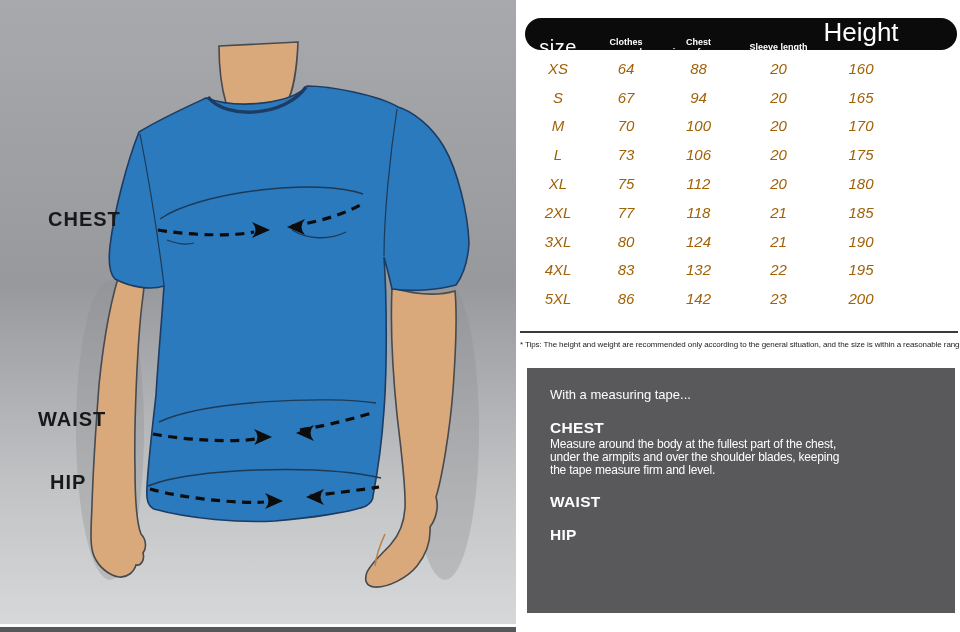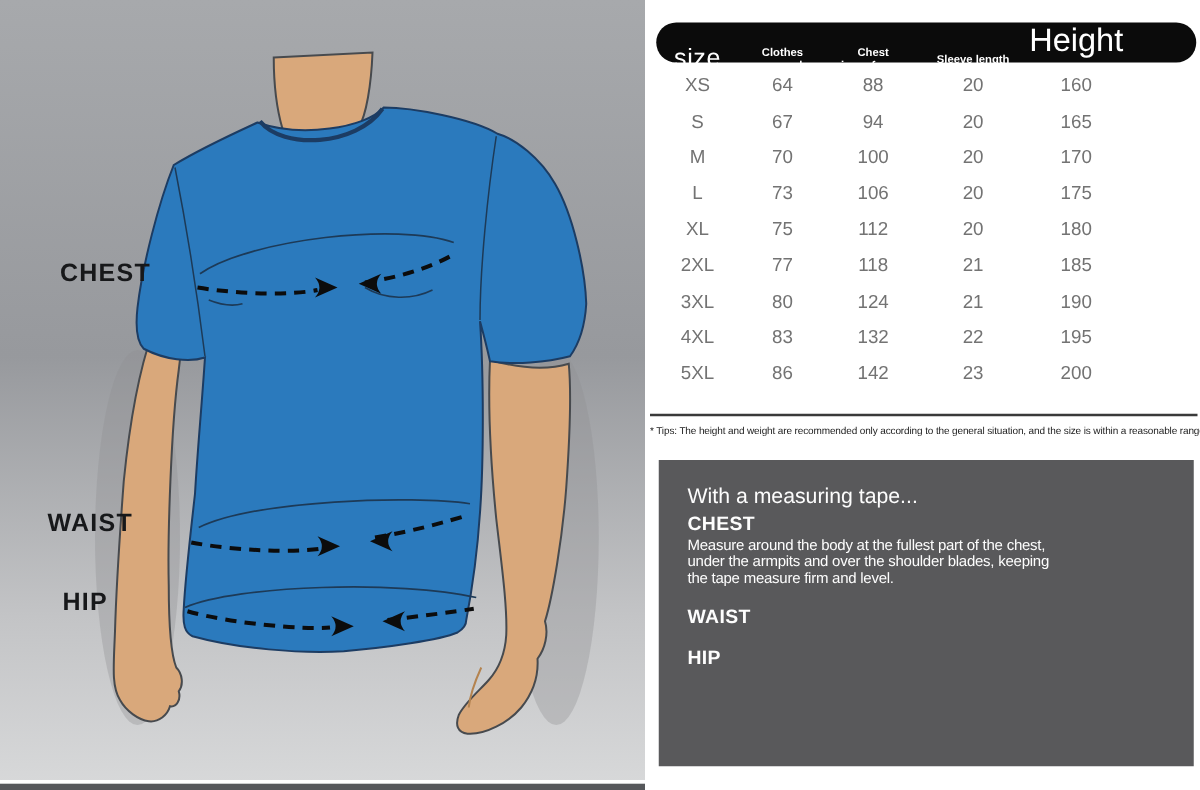--- a/index.html
+++ b/index.html
@@ -27,31 +27,31 @@
   .pill .h { text-align:center; line-height:1.12; display:flex; justify-content:center; }
   .pill .h.size { font-size:20px; letter-spacing:0.5px; }
   .pill .h.big  { font-size:26px; }
   .pill .h.sm   { font-size:9px; font-weight:700; }
   .pill .h.sm span { display:block; }
   .pill .h.w1 span { width:40px; }
   .pill .h.w2 span { width:64px; }
   .pill .h.w3 span { width:80px; }
 
   .rows { position:absolute; left:9px; top:54px; width:432px; }
-  .trow { grid-auto-rows:28.8px; height:28.8px; color:#737373; font-size:15px; }
+  .trow { grid-auto-rows:28.8px; height:28.8px; color:#a16207; font-size:15px;font-style:italic; }
   .trow .c { text-align:center; }
   .trow .c.size { font-size:15px; }
 
   .tips { position:absolute; left:4px; top:331px; width:438px;
           border-top:2px solid #3a3a3a; padding-top:7px;
           font-size:8px; letter-spacing:-0.1px; color:#1c1c1c; white-space:nowrap; }
 
   .guide { position:absolute; left:11px; top:368px; width:428px; height:245px;
            background:#59595b; color:#fdfdfd; padding:19px 6px 0 23px; }
-  .guide .intro { font-size:17px; margin-bottom:4px; }
+  .guide .intro { font-size:13px; margin-bottom:17px; }
   .guide .sec { margin-bottom:15px; }
   .guide .sec-title { font-size:15.5px; font-weight:700; letter-spacing:0.3px; }
   .guide .sec-body  { font-size:12px; letter-spacing:-0.2px; line-height:1.1;
                       white-space:pre-line; margin-top:1px; }
 </style>
 </head>
 <body>
 
 <div class="page">
 

